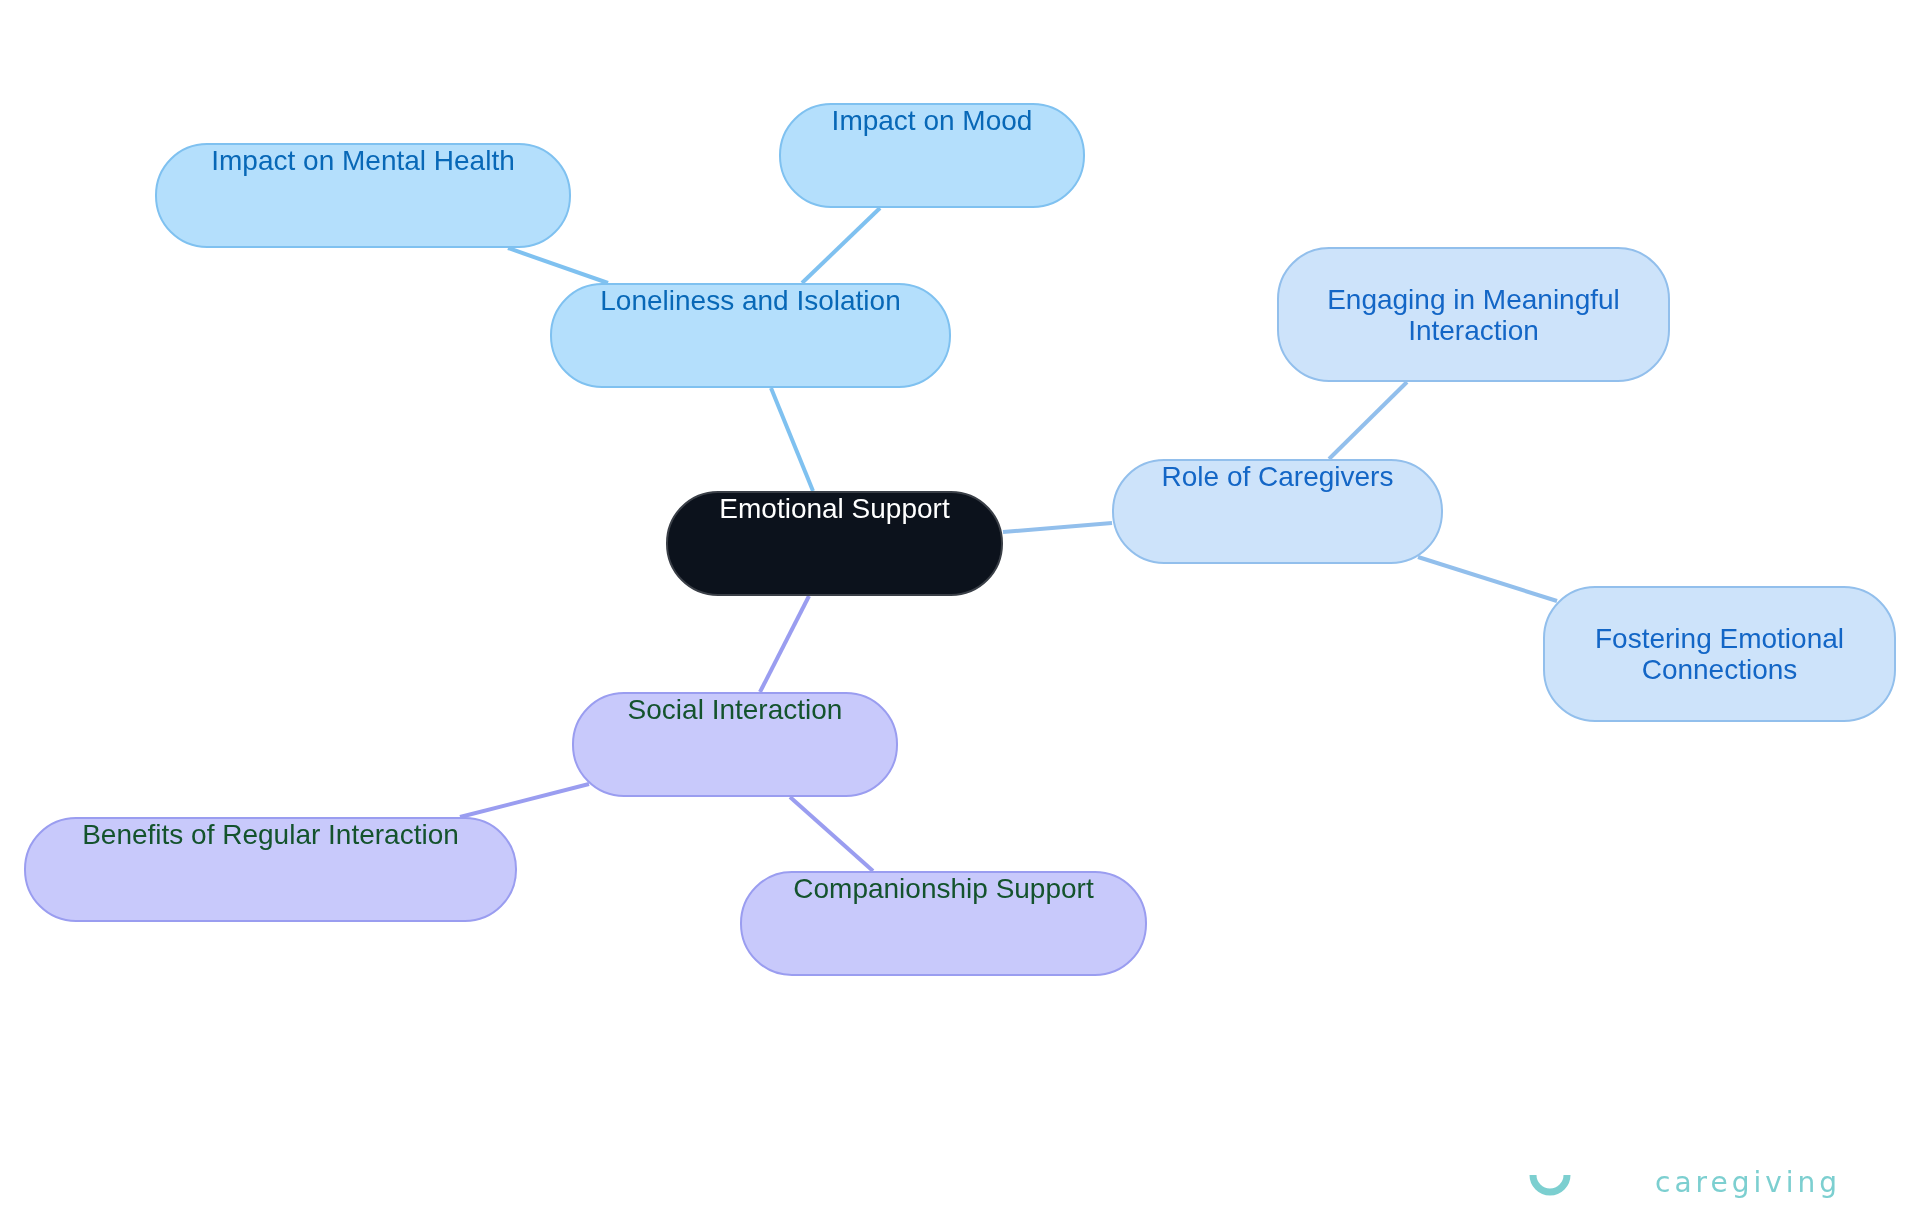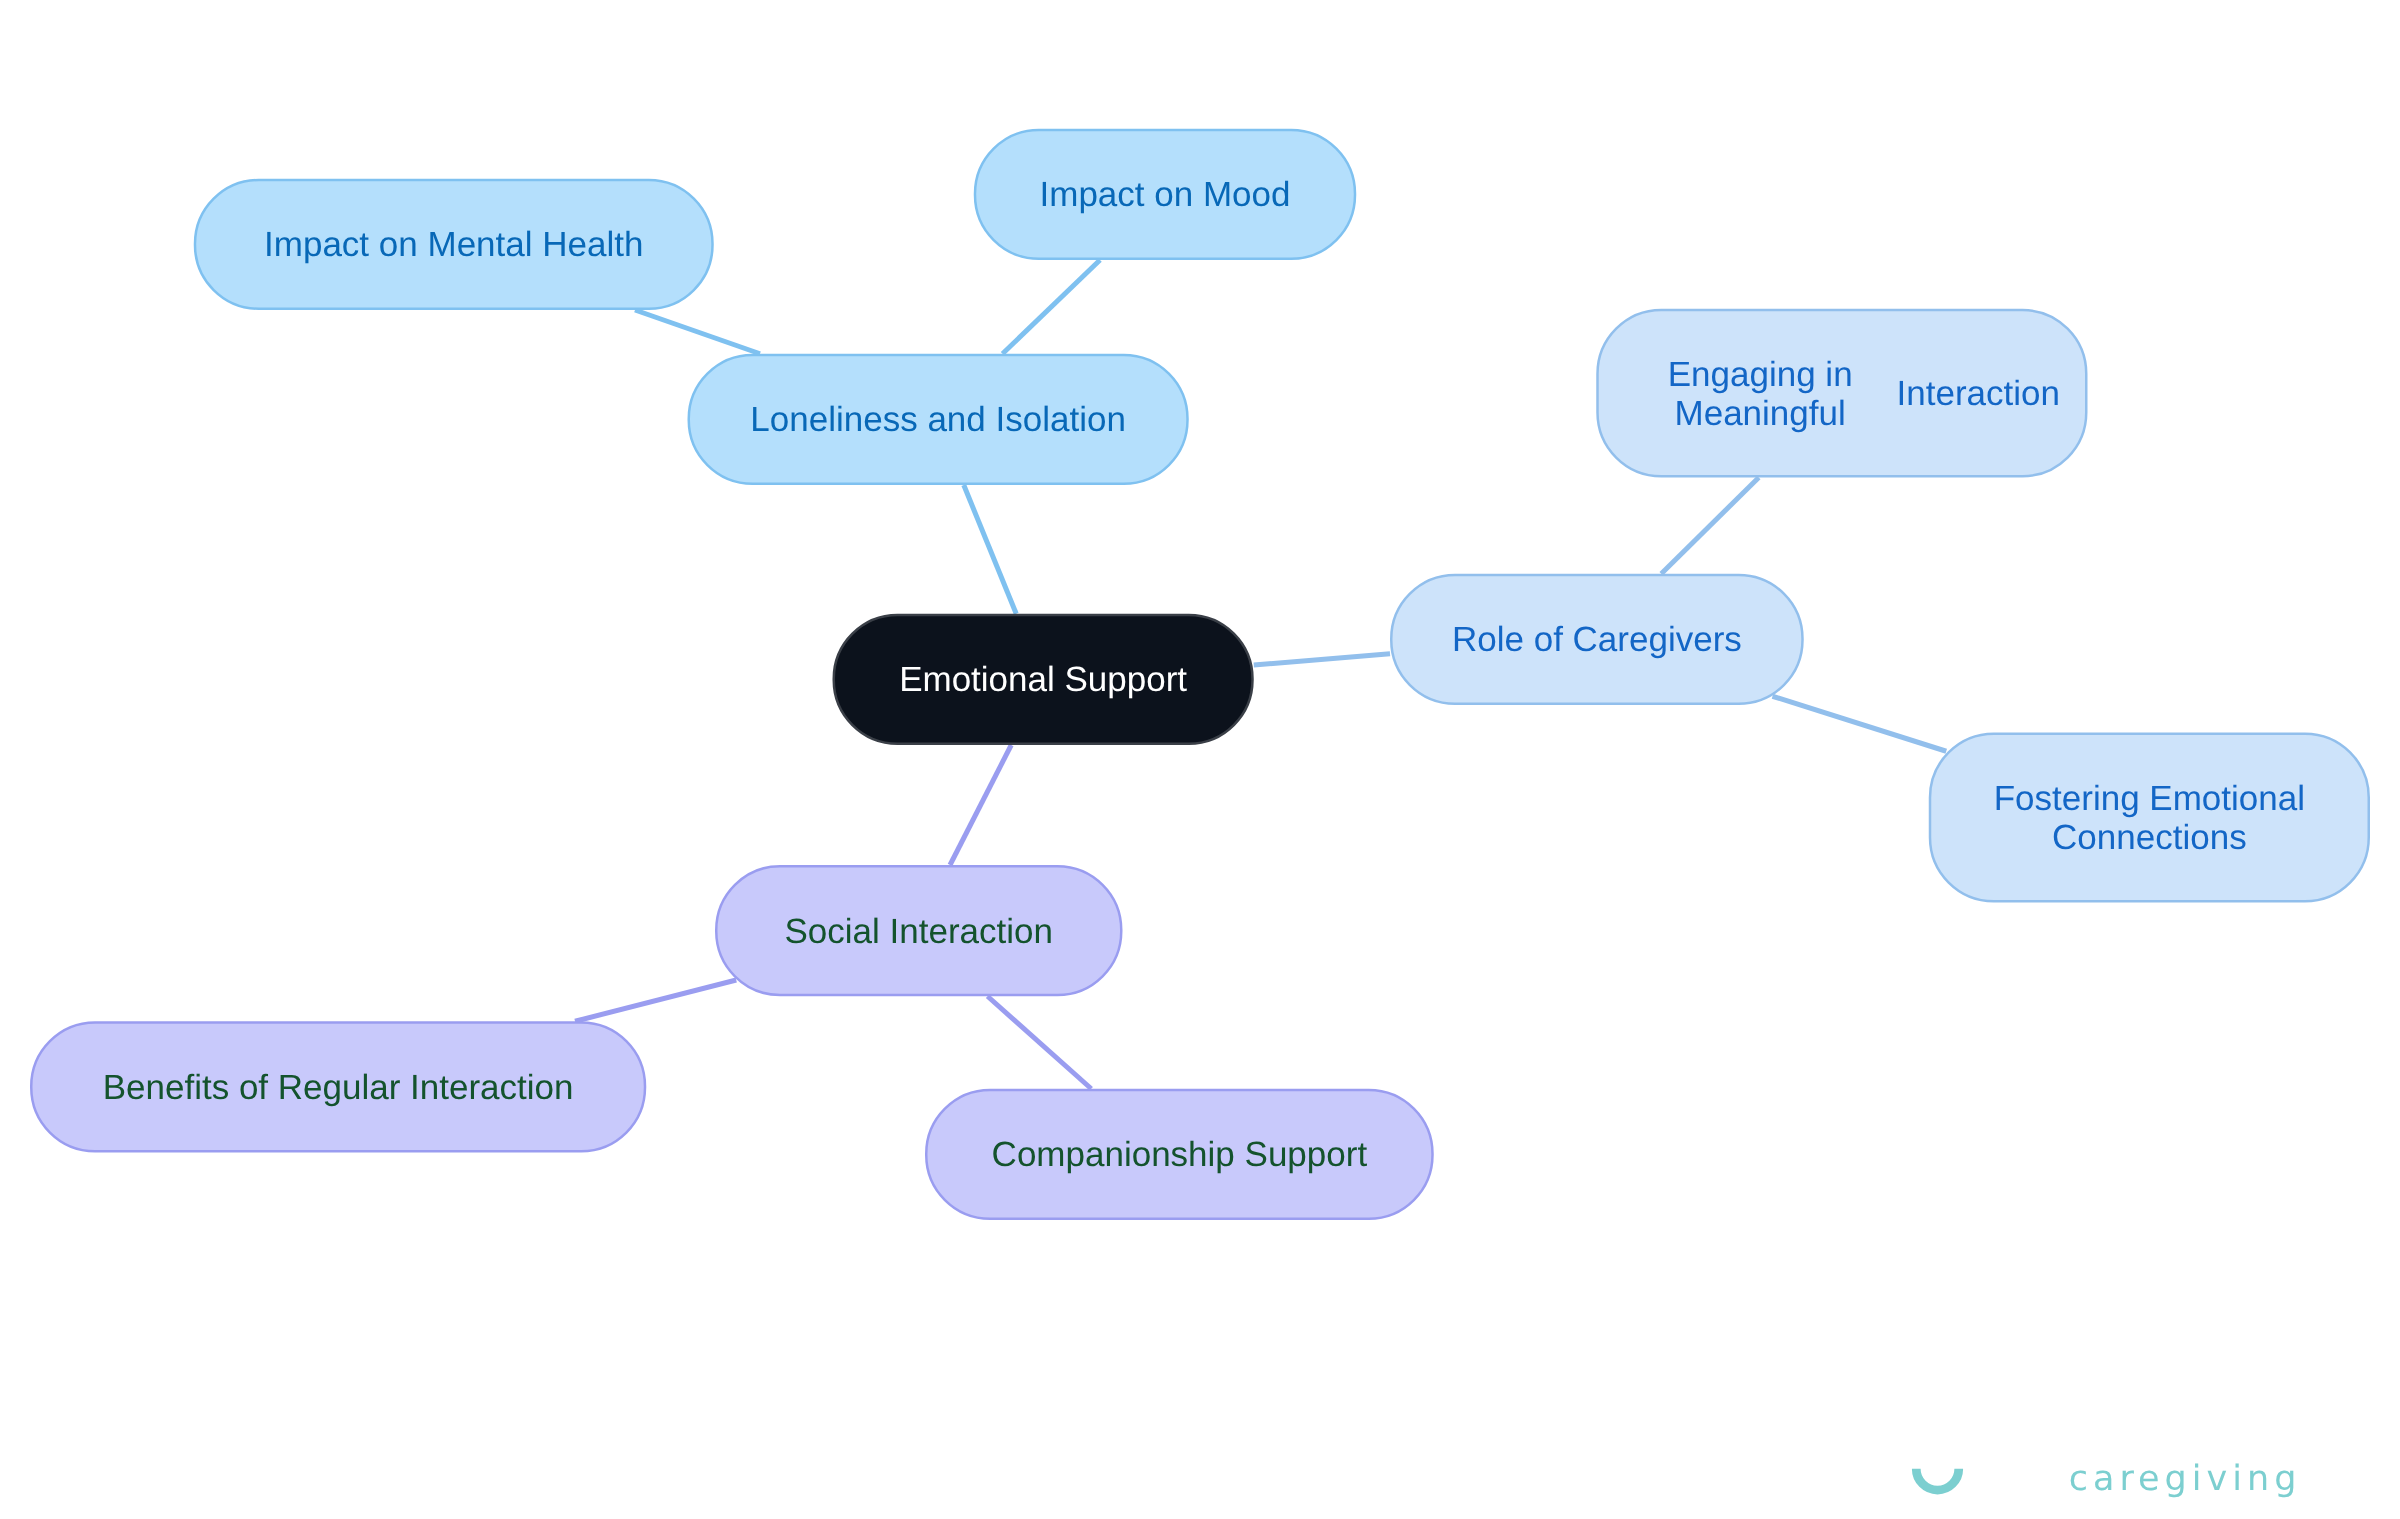--- a/index.html
+++ b/index.html
@@ -17,21 +17,20 @@
     #edges {
       position: absolute;
       left: 0; top: 0;
       width: 1920px; height: 1215px;
     }
     .node {
       position: absolute;
       box-sizing: border-box;
       border-radius: 52px;
       display: flex;
-      align-items: center;
       justify-content: center;
       text-align: center;
       font-size: 28px;
       line-height: 31px;
       border: 2px solid;
       padding: 0 20px;
       cursor: pointer;
     }
     .node.root {
       background: #0c121c;
@@ -117,21 +116,21 @@
 <div class="node branch-a" style="left:155px;top:143px;width:416px;height:105px;">
   <span>Impact on Mental Health</span>
 </div>
 <div class="node branch-a" style="left:779px;top:103px;width:306px;height:105px;">
   <span>Impact on Mood</span>
 </div>
 
 <div class="node branch-b" style="left:1112px;top:459px;width:331px;height:105px;">
   <span>Role of Caregivers</span>
 </div>
-<div class="node branch-b" style="left:1277px;top:247px;width:393px;height:135px;flex-direction:row;">
+<div class="node branch-b" style="left:1277px;top:247px;width:393px;height:135px;flex-direction:column;">
   <span>Engaging in Meaningful</span>
   <span>Interaction</span>
 </div>
 <div class="node branch-b" style="left:1543px;top:586px;width:353px;height:136px;flex-direction:column;">
   <span>Fostering Emotional</span>
   <span>Connections</span>
 </div>
 
 <div class="node branch-c" style="left:572px;top:692px;width:326px;height:105px;">
   <span>Social Interaction</span>

